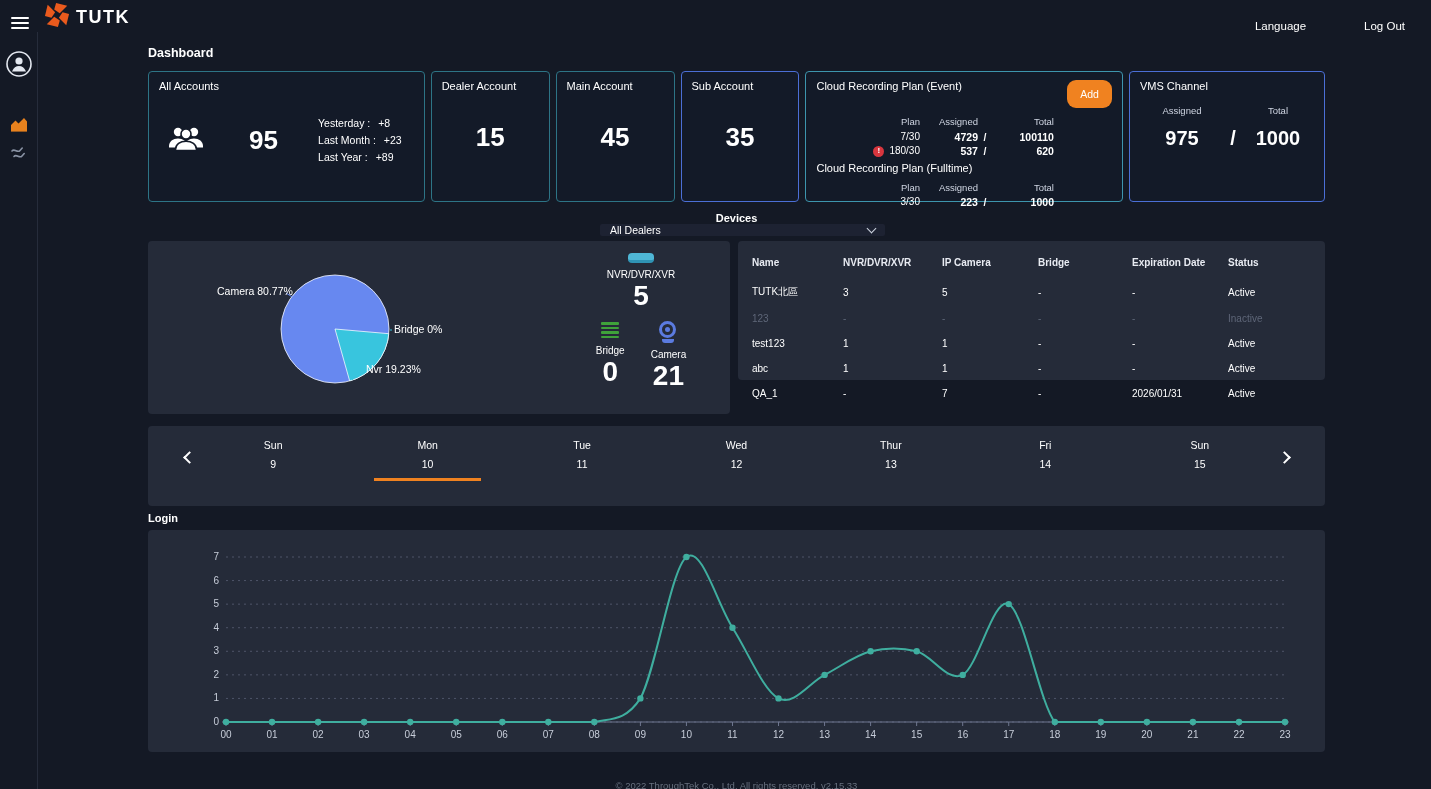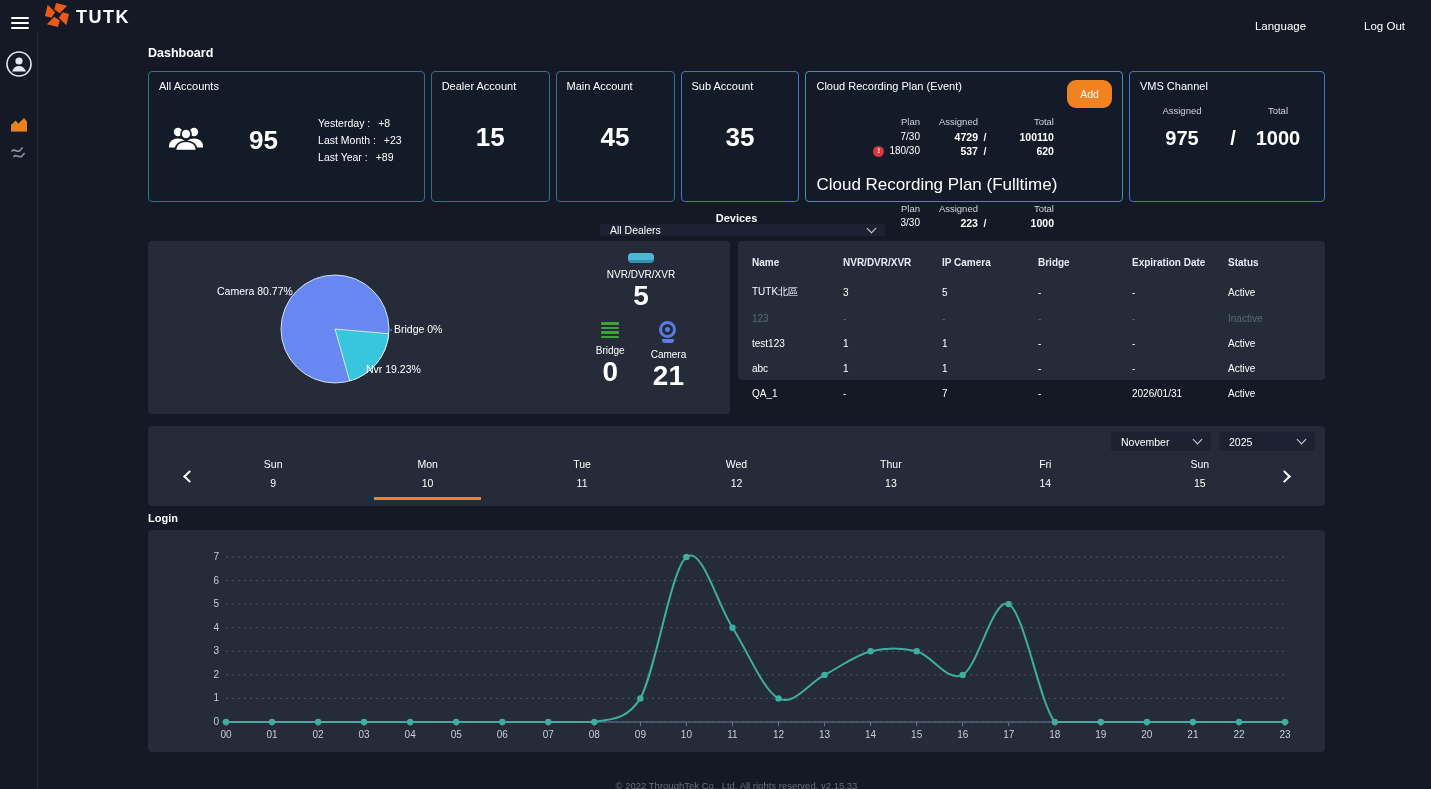--- a/index.html
+++ b/index.html
@@ -52,21 +52,21 @@
 
 .cloud-title-row{display:flex;align-items:flex-start;justify-content:space-between;}
 .add-btn{background:var(--accent-orange);color:#fff;font-size:10.5px;padding:8px 13px;border-radius:9px;cursor:pointer;}
 .plan-grid{display:grid;grid-template-columns:84px 58px 14px 62px;width:218px;margin-left:auto;margin-right:58px;font-size:10px;line-height:14.5px;}
 .plan-grid.hdr{color:#cfd5e2;font-size:9.5px;margin-top:7px;}
 .pg-r{text-align:right;}
 .pg-c{text-align:center;}
 .plan-cell{display:flex;justify-content:flex-end;align-items:center;gap:5px;}
 .val{font-weight:bold;font-size:10.5px;}
 .alert-dot{width:11px;height:11px;border-radius:50%;background:var(--alert-red);color:#fff;font-size:8px;font-weight:bold;display:inline-flex;align-items:center;justify-content:center;line-height:1;}
-.fulltime-title{font-size:17px;margin-top:16px;}
+.fulltime-title{font-size:11px;margin-top:3px;}
 
 
 .vms-grid{display:grid;grid-template-columns:84px 18px 72px;width:174px;margin:13px auto 0;}
 .vms-h{font-size:9.5px;color:#cfd5e2;text-align:center;}
 .vms-v{font-size:20px;font-weight:bold;text-align:center;margin-top:11px;}
 
 
 .devices-row{display:flex;align-items:center;margin-top:10px;height:22px;flex-direction:column;}
 .devices-label{font-size:11px;font-weight:bold;}
 .select-box{background:#1d2232;border-radius:2px;display:flex;align-items:center;justify-content:space-between;padding:0 10px;font-size:10.5px;cursor:pointer;}
@@ -381,30 +381,20 @@
                 <td>-</td>
                 <td>2026/01/31</td>
                 <td>Active</td>
               </tr>
             </tbody>
         </table>
       </div>
     </div>
 
     <div class="panel calendar-panel">
-      <div class="cal-top">
-        <div class="select-box cal-select cal-month">
-          <span>November</span>
-          <span class="chev"></span>
-        </div>
-        <div class="select-box cal-select cal-year">
-          <span>2025</span>
-          <span class="chev"></span>
-        </div>
-      </div>
       <div class="cal-strip">
         <div class="cal-arrow">
             <span class="arrow-l"></span>
           </div>
         <div class="days">
             <div class="day-cell">
               <div class="day-name">Sun</div>
               <div class="day-date">9</div>
             </div>
             <div class="day-cell selected">

